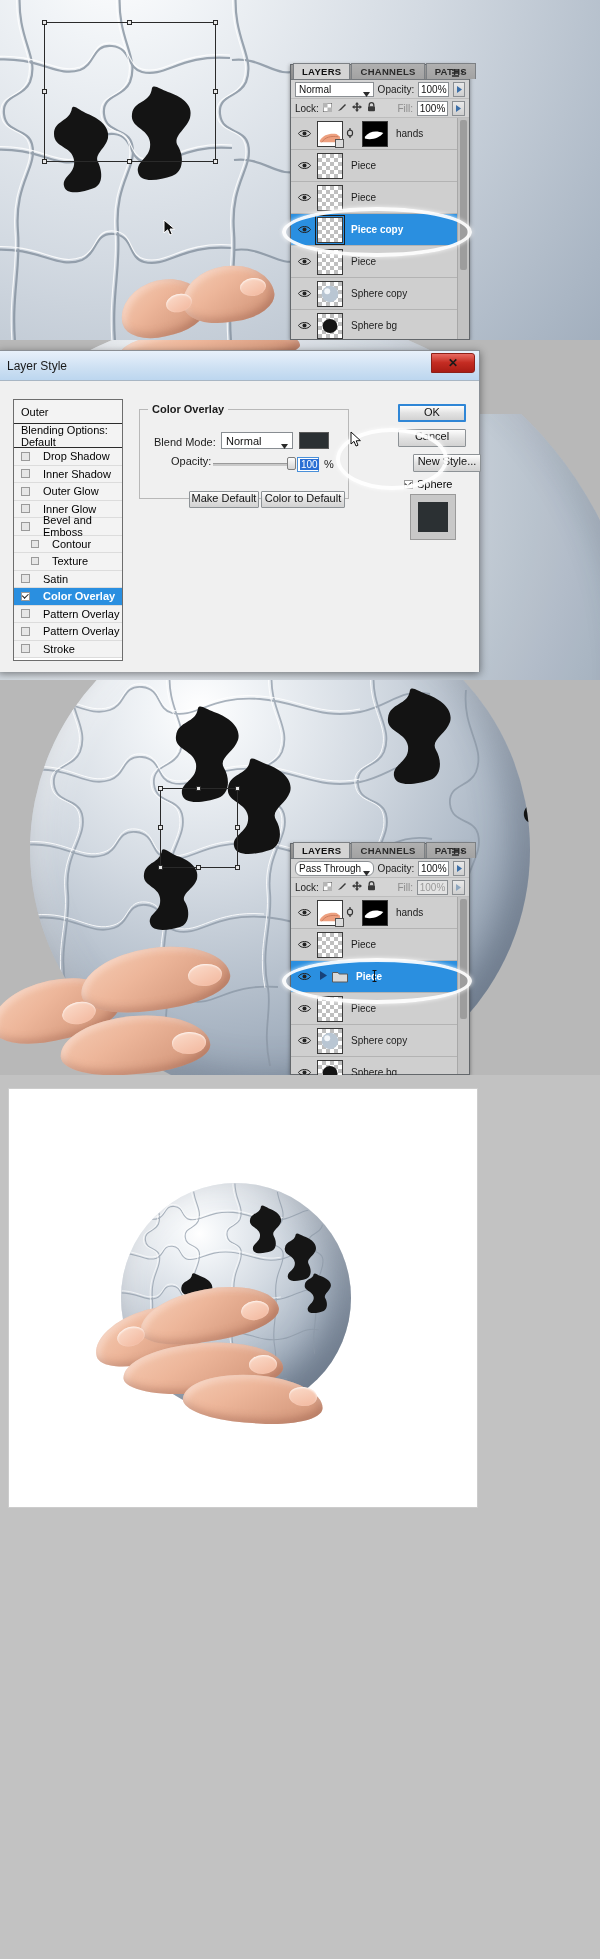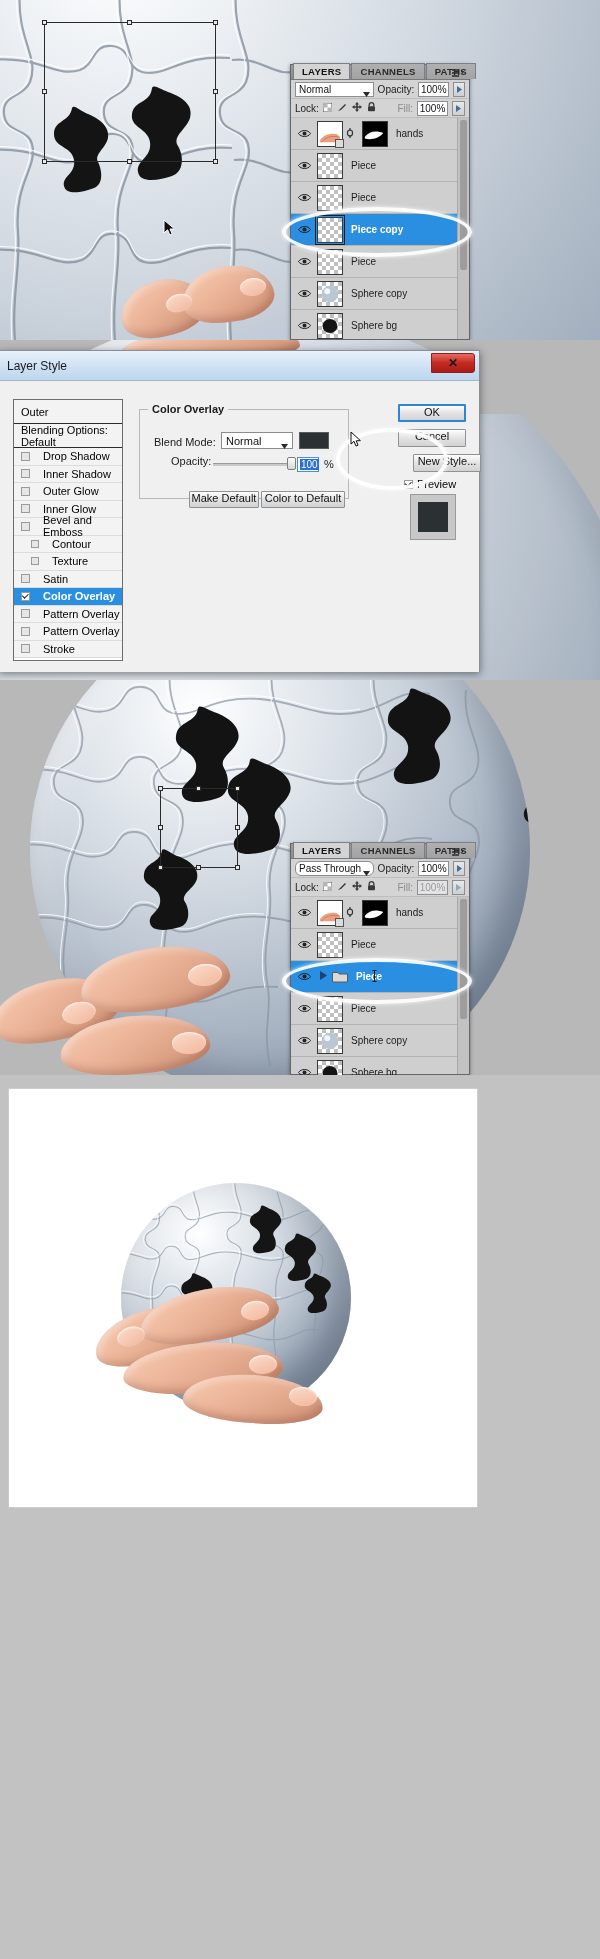--- a/index.html
+++ b/index.html
@@ -559,21 +559,21 @@
         <span>OK</span>
       </div>
       <div class="btn" style="left:399px;top:48px;width:68px;height:18px;">
         <span>Cancel</span>
       </div>
       <div class="btn" style="left:414px;top:73px;width:68px;height:18px;">
         <span>New Style...</span>
       </div>
       <div class="preview-wrap" style="left:405px;top:97px;">
         <span class="cb on"></span>
-        <span>Preview</span>
+        <span>Sphere</span>
       </div>
       <div class="preview-box" style="left:411px;top:113px;width:46px;height:46px;">
         <i style="width: 30px; height: 30px; background: rgb(43, 48, 51);"></i>
       </div>
 
       <div class="hl-ellipse" style="left:337px;top:47px;width:112px;height:62px;"></div>
       <div class="cursor-arrow" style="left:351px;top:50px;width:12px;height:17px;">
         <svg viewBox="0 0 12 17">
             <path d="M1,1 L1,13 L4,10.3 L6,15 L8,14.2 L6.2,9.8 L10.4,9.6 Z" fill="#fff" stroke="#111" stroke-width="1"></path>
           </svg>

